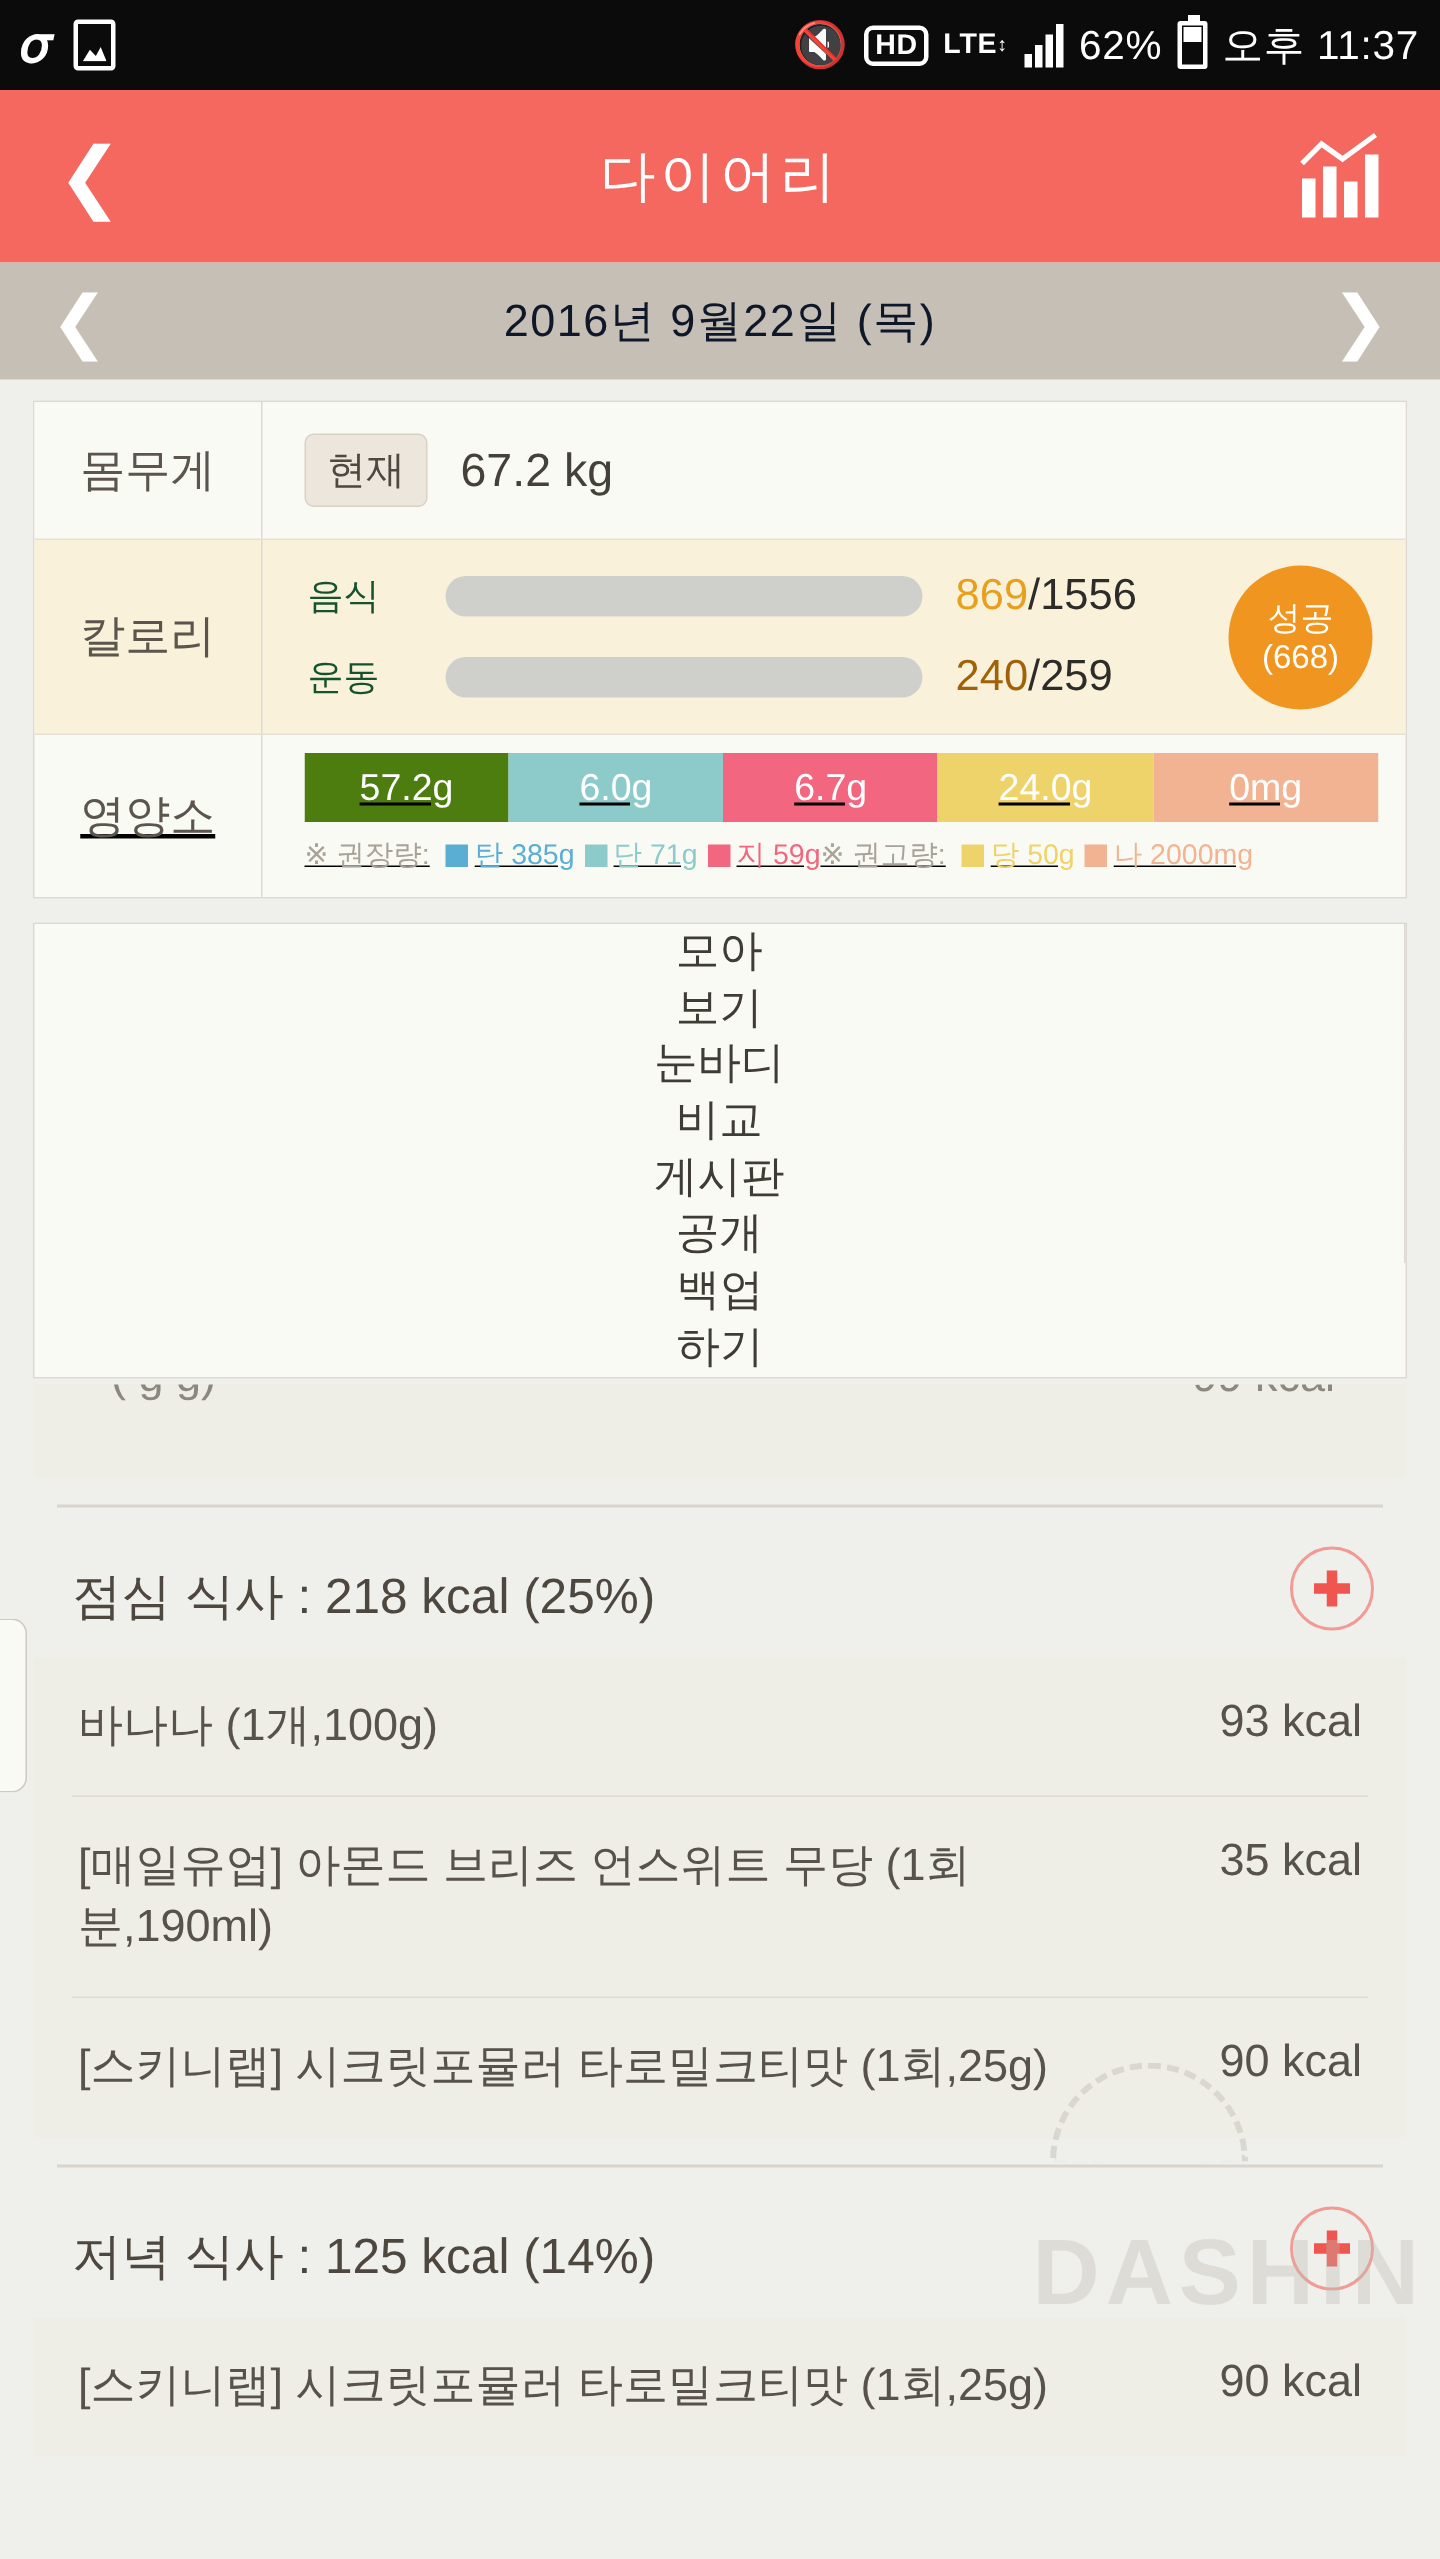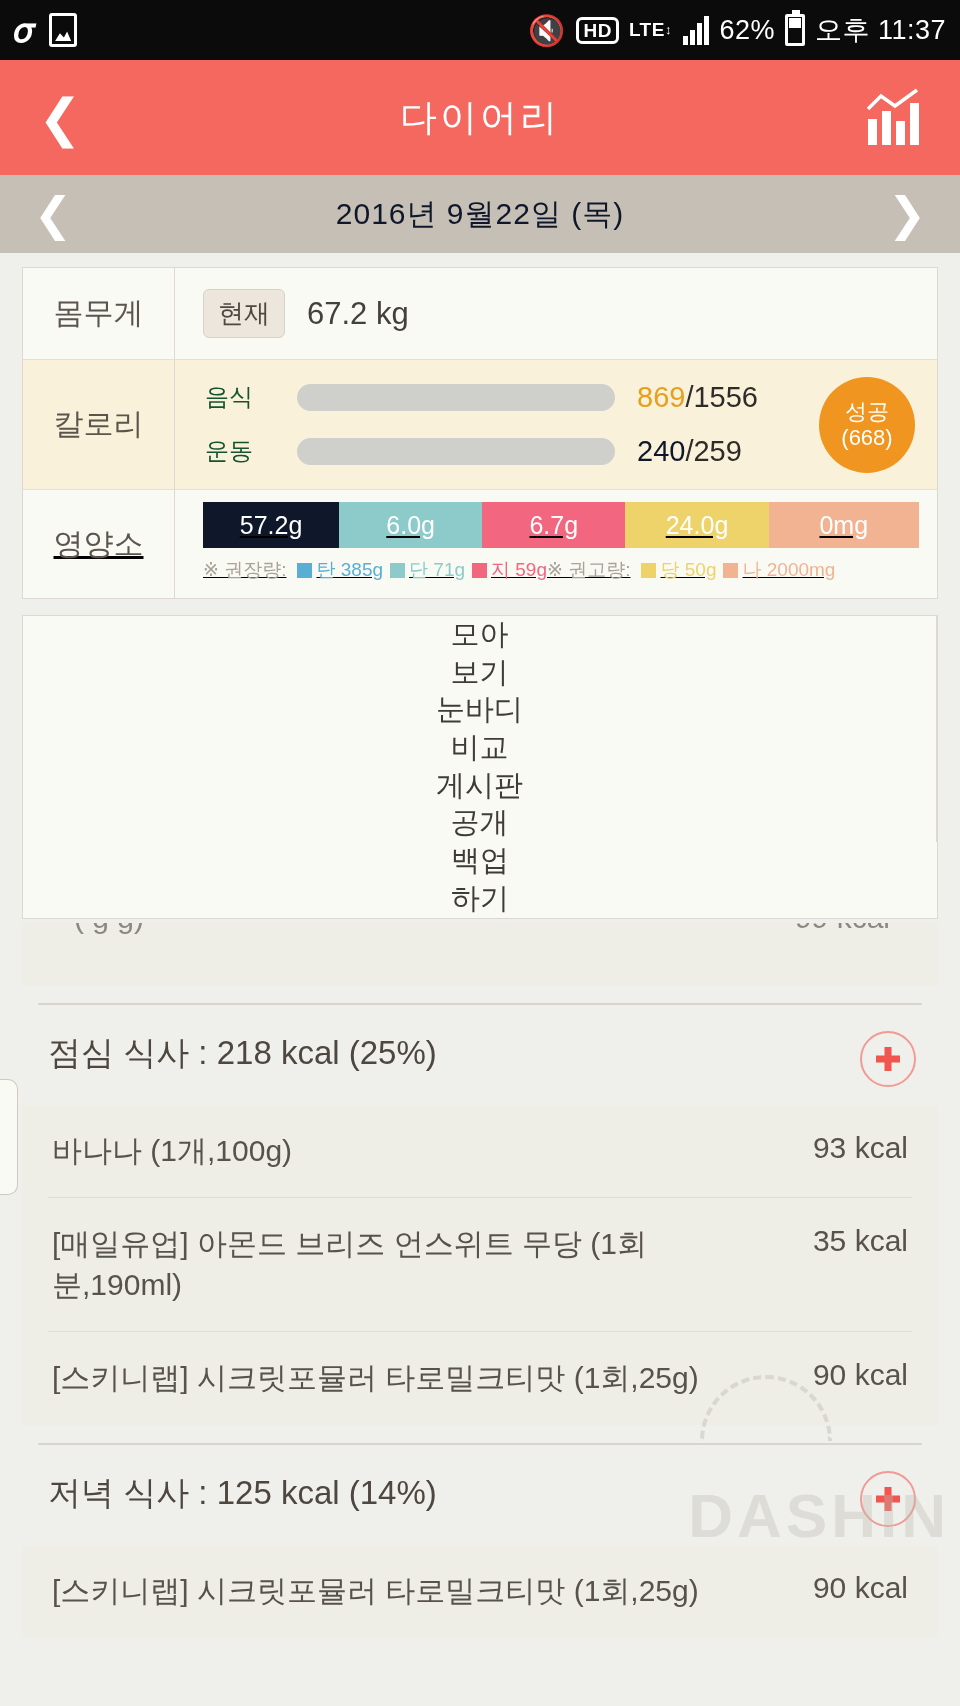--- a/index.html
+++ b/index.html
@@ -102,21 +102,21 @@
   .cal-name { width: 78px; font-size: 24px; color: #14532d; }
   .track {
     width: 318px; height: 27px; background: #cfcfcb; border-radius: 14px; overflow: hidden;
     margin-left: 14px;
   }
   .fill { height: 100%; border-radius: 14px; }
   .fill.food { background: linear-gradient(#f2a91c,#eea211); }
   .fill.exercise { background: linear-gradient(#54bb94,#35a279); }
   .cal-nums { margin-left: 22px; font-size: 29px; color: #2e2c29; white-space: nowrap; }
   .cal-nums .cur.food { color: #e7a01d; }
-  .cal-nums .cur.exercise { color: #0f172a; }
+  .cal-nums .cur.exercise { color: #a16207; }
   .badge {
     position: absolute; right: 22px; top: 50%; transform: translateY(-50%);
     width: 96px; height: 96px; border-radius: 50%; background: #f0951f;
     color: #fff; display: flex; flex-direction: column; align-items: center; justify-content: center;
     font-size: 22px; line-height: 1.15;
   }
 
   
   .nut-row { height: 108px; text-decoration: underline; }
   .nut-body { flex: 1; padding: 12px 18px 0 28px; }
@@ -146,21 +146,21 @@
   .clipped-card {
     margin: 0 22px; background: #eeeee7; height: 62px; border-radius: 3px;
     position: relative; overflow: hidden; color: #8d887f;
   }
   .clipped-card .cc-left { position: absolute; left: 52px; top: -22px; font-size: 30px; }
   .clipped-card .cc-right { position: absolute; right: 48px; top: -22px; font-size: 30px; }
 
   .divider { height: 2px; background: #d9d5cd; margin: 18px 38px 0 38px; }
 
   .meal-head {
-    display: flex; align-items: flex-start; justify-content: space-between;
+    display: flex; align-items: flex-end; justify-content: space-between;
     padding: 26px 44px 18px 48px;
   }
   .meal-title { font-size: 33px; color: #4d473f; }
   .plus-btn {
     width: 56px; height: 56px; border: 2px solid #f19b94; border-radius: 50%;
     display: flex; align-items: center; justify-content: center; flex: none;
   }
   .meal-card { margin: 0 22px; background: #eeeee7; border-radius: 3px; padding: 0 26px; }
   .food-item {
     display: flex; justify-content: space-between; align-items: flex-start;
@@ -271,21 +271,21 @@
         <span>성공</span>
         <span>(668)</span>
       </div>
     </div>
   </div>
 
   <div class="srow nut-row">
     <div class="rowlabel">영양소</div>
     <div class="nut-body">
       <div class="nutbar" id="nutbar">
-          <div class="nutseg" style="background: #0f172a; width: 19%;">57.2g</div>
+          <div class="nutseg" style="background: #4d7c0f; width: 19%;">57.2g</div>
           <div class="nutseg" style="background: rgb(140, 203, 201); width: 20%;">6.0g</div>
           <div class="nutseg" style="background: rgb(243, 102, 127); width: 20%;">6.7g</div>
           <div class="nutseg" style="background: rgb(238, 211, 106); width: 20%;">24.0g</div>
           <div class="nutseg" style="background: rgb(242, 179, 146); width: 21%;">0mg</div>
         </div>
       <div class="legend" id="nutlegend">
           <span class="lg">※ 권장량:</span>
           <span class="sw" style="background: rgb(90, 174, 212);"></span>
           <span style="color: rgb(90, 174, 212);">탄 385g</span>
           <span class="sw" style="background: rgb(140, 203, 201);"></span>

